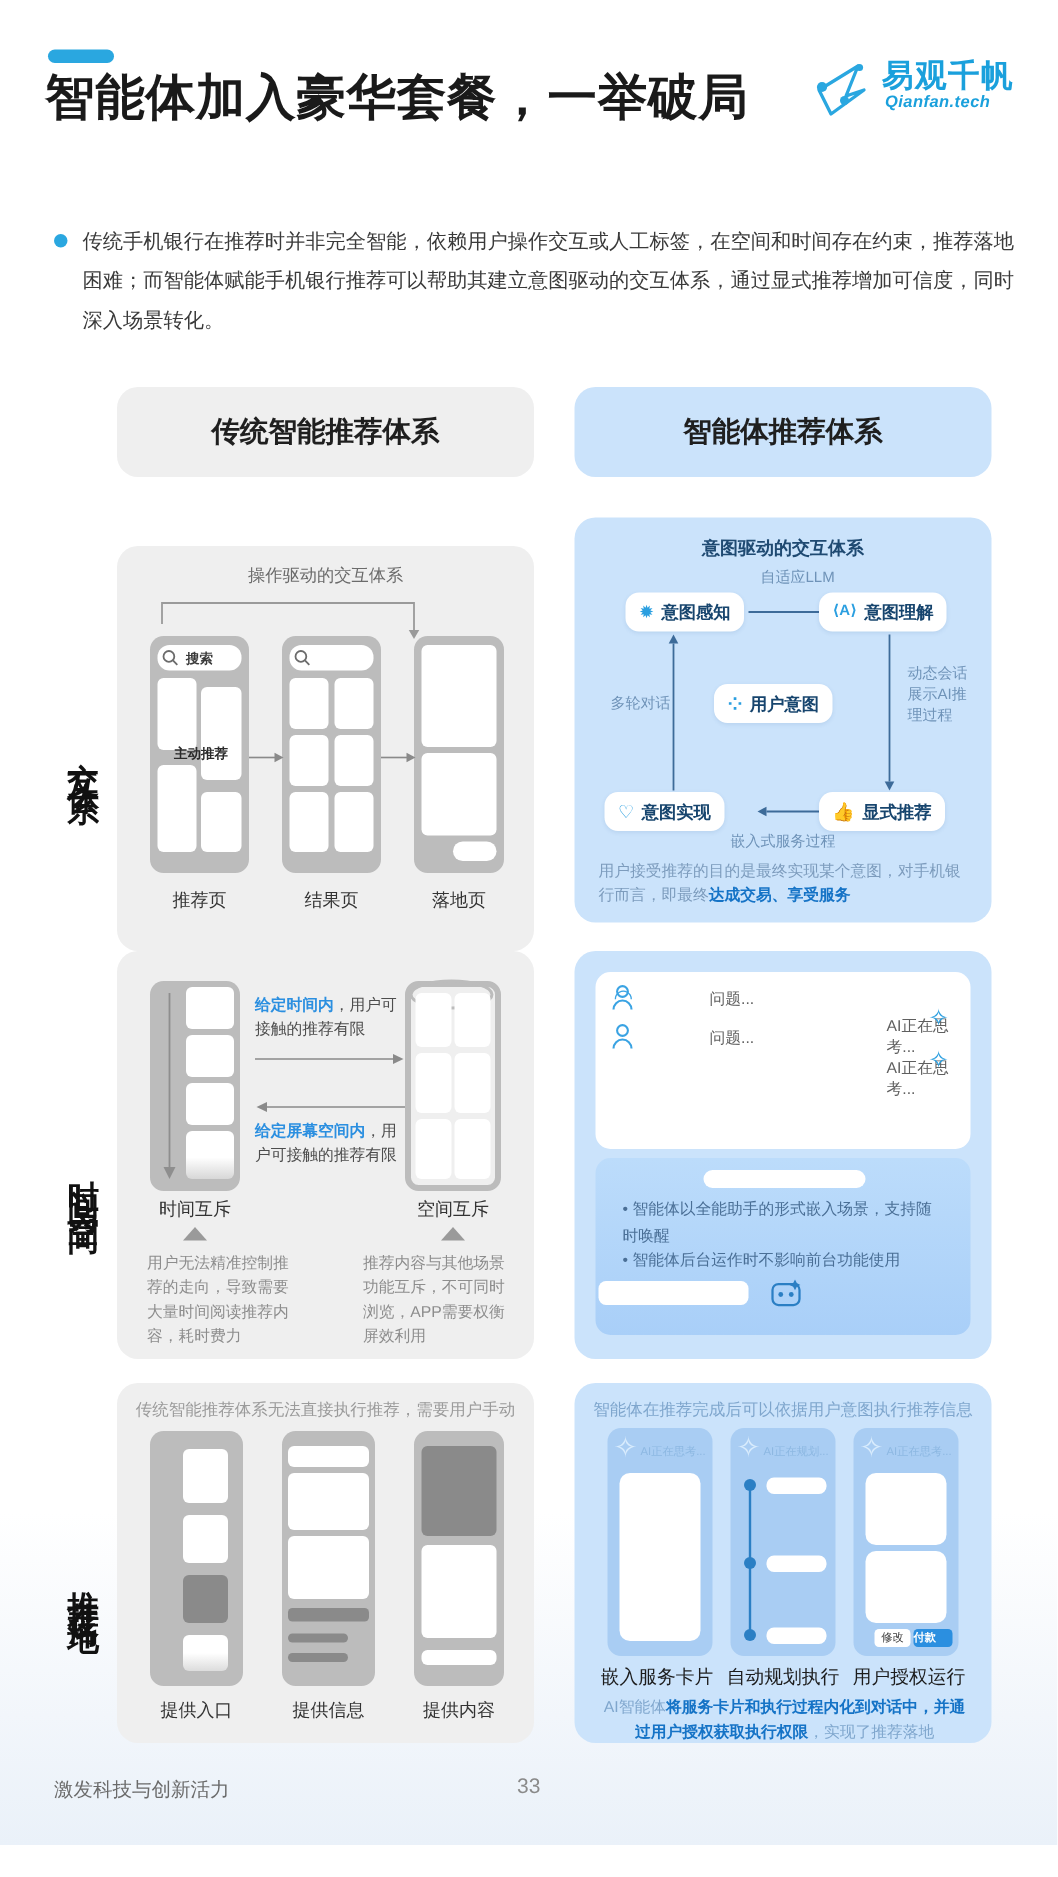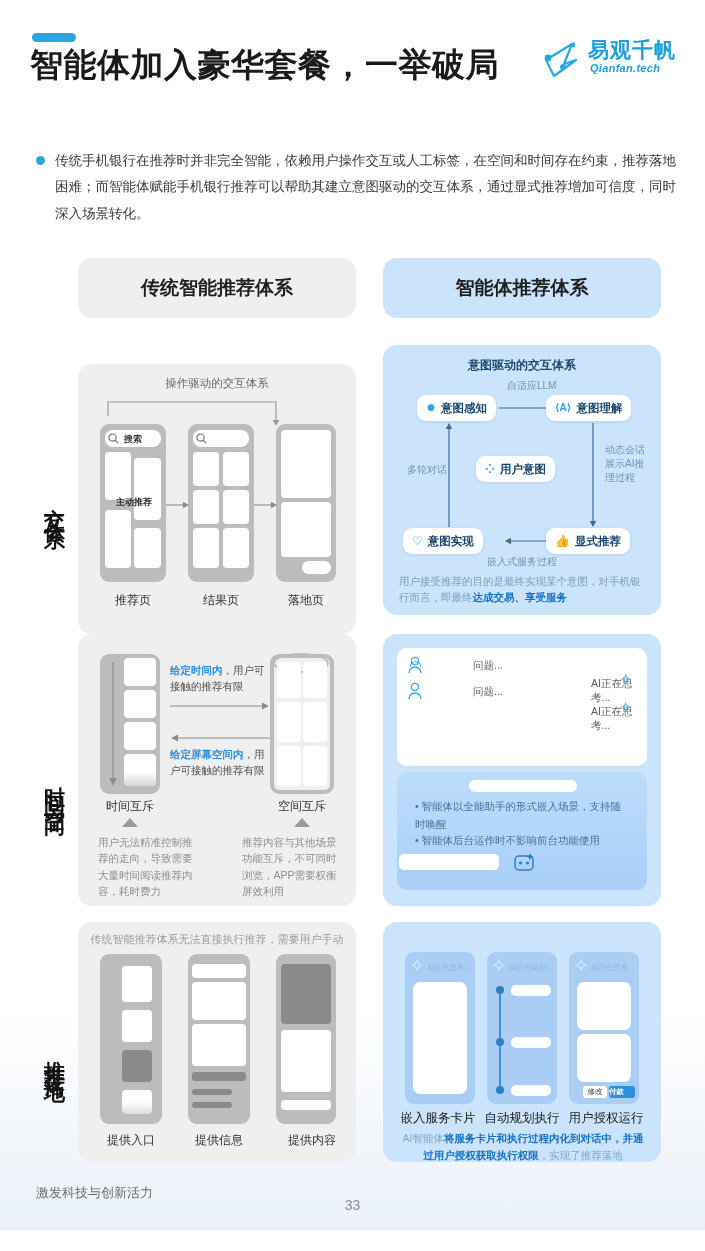--- a/index.html
+++ b/index.html
@@ -102,21 +102,21 @@
   .spark { position:absolute; color:#2b9fe0; font-size:16px; line-height:1; }
   .cardnote { position:absolute; font-size:10.5px; line-height:1.6; color:#5b5b5b; }
   .cardnote b { color:#1573c6; }
 
   .bluecard { position:absolute; border-radius:10px;
               background:linear-gradient(180deg,#bcdcfb 0%,#a9cff8 100%); }
   .bullet { position:absolute; font-size:10.5px; line-height:1.7; color:#4a6f96; }
 
   .footer-left { position:absolute; left:36px; bottom:28px;
                  font-size:13px; color:#6b6b6b; }
-  .footer-page { position:absolute; left:0; right:0; bottom:17px;
+  .footer-page { position:absolute; left:0; right:0; bottom:32px;
                  text-align:center; font-size:14px; color:#8a8a8a; }
 
   svg { display:block; overflow:visible; }
 </style>
 </head>
 <body>
 
 <div id="page">
 
   <div class="accent-bar"></div>
@@ -364,24 +364,25 @@
     </div>
 
     <div class="phone" style="left:198px;top:32px;width:60px;height:170px;">
       <div class="screen-box dark" style="left:5px;top:10px;width:50px;height:60px;"></div>
       <div class="screen-box" style="left:5px;top:76px;width:50px;height:62px;"></div>
       <div class="screen-box" style="left:5px;top:146px;width:50px;height:10px;"></div>
     </div>
 
     <div class="caption" style="left:22px;top:210px;width:62px;">提供入口</div>
     <div class="caption" style="left:110px;top:210px;width:62px;">提供信息</div>
-    <div class="caption" style="left:198px;top:210px;width:60px;text-align:right;">提供内容</div>
+    <div class="caption" style="left:198px;top:210px;width:60px;">提供内容</div>
   </div>
 
   <div class="panel blue" style="left:383px;top:922px;width:278px;height:240px;">
+    <div class="panel-title onblue" style="top:10px;font-size:11px;color:#7fa6cd;">智能体在推荐完成后可以依据用户意图执行推荐信息</div>
 
     <div class="phone" style="left:22px;top:30px;width:70px;height:152px;background:#a9cdf3;">
       <span class="spark" style="left:4px;top:4px;font-size:19px;color:#d9ecfd;">✧</span>
       <div class="smalltxt" style="left:22px;top:10px;font-size:7.5px;color:#8db8e2;">AI正在思考...</div>
       <div class="screen-box" style="left:8px;top:30px;width:54px;height:112px;border-radius:7px;"></div>
     </div>
 
     <div class="phone" style="left:104px;top:30px;width:70px;height:152px;background:#a9cdf3;">
       <span class="spark" style="left:4px;top:4px;font-size:19px;color:#d9ecfd;">✧</span>
       <div class="smalltxt" style="left:22px;top:10px;font-size:7.5px;color:#8db8e2;">AI正在规划...</div>

